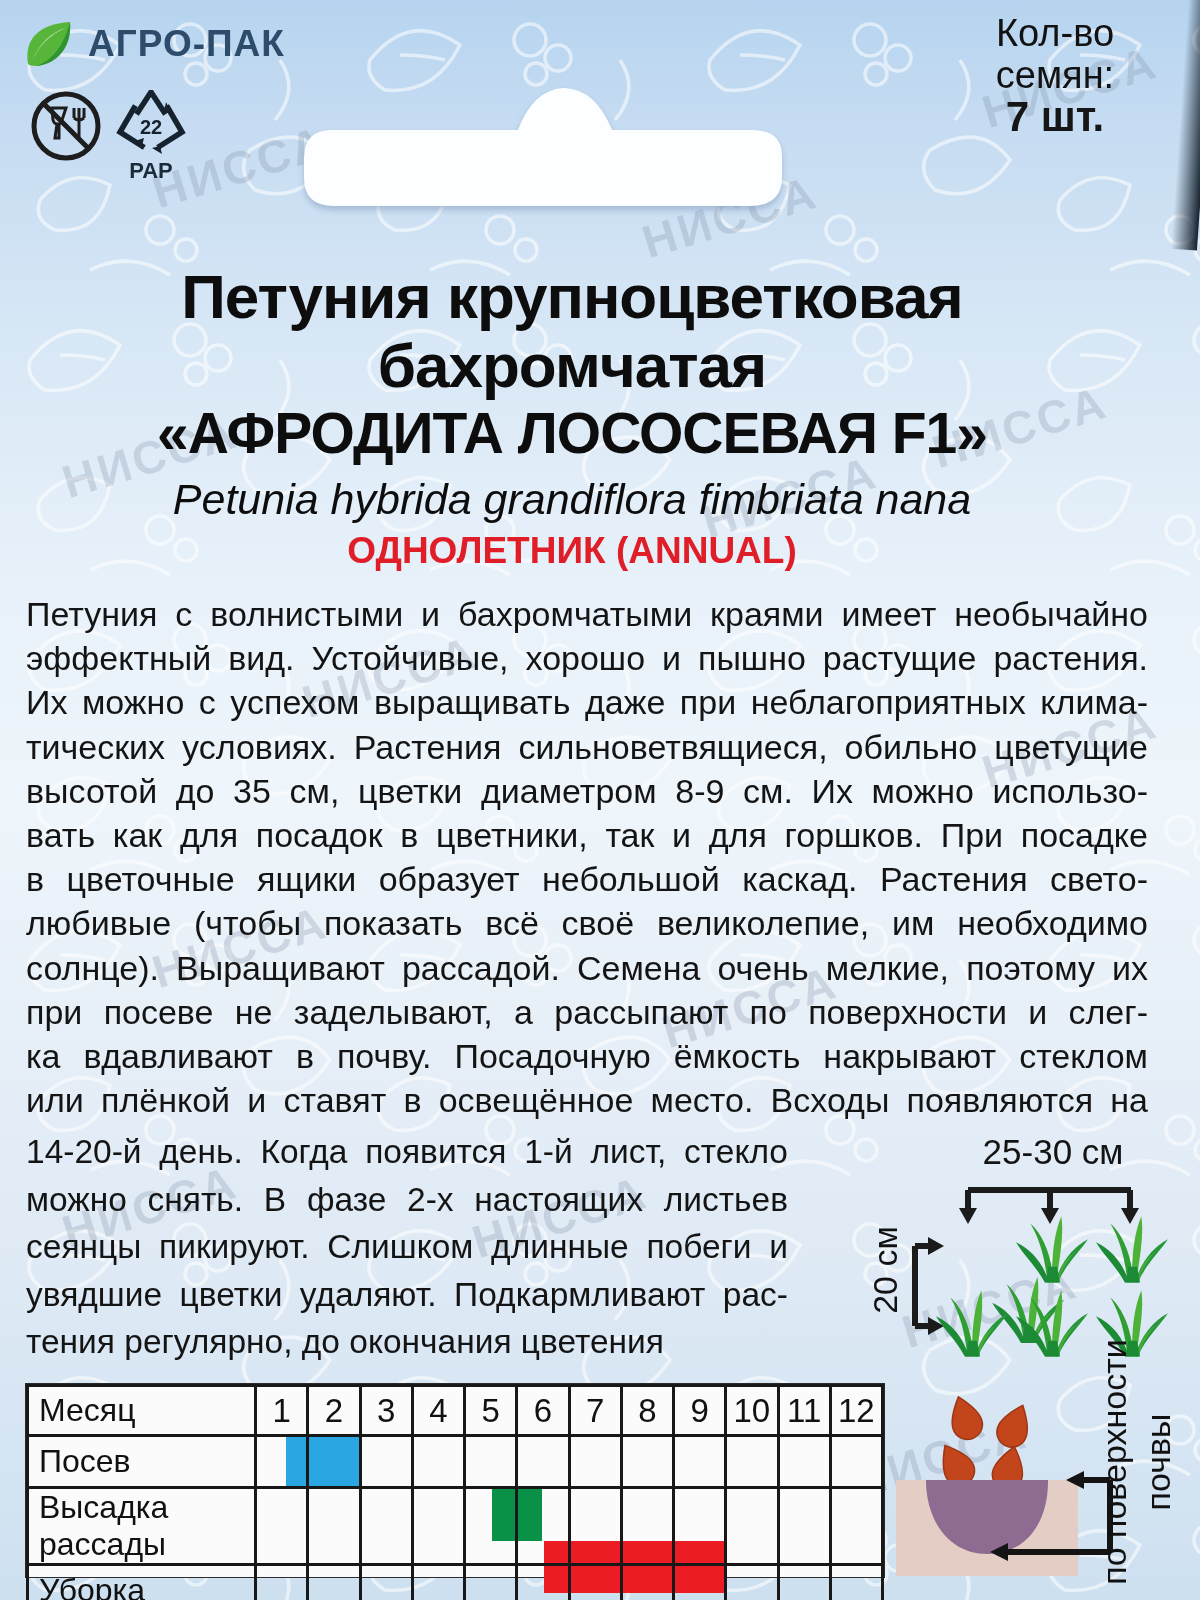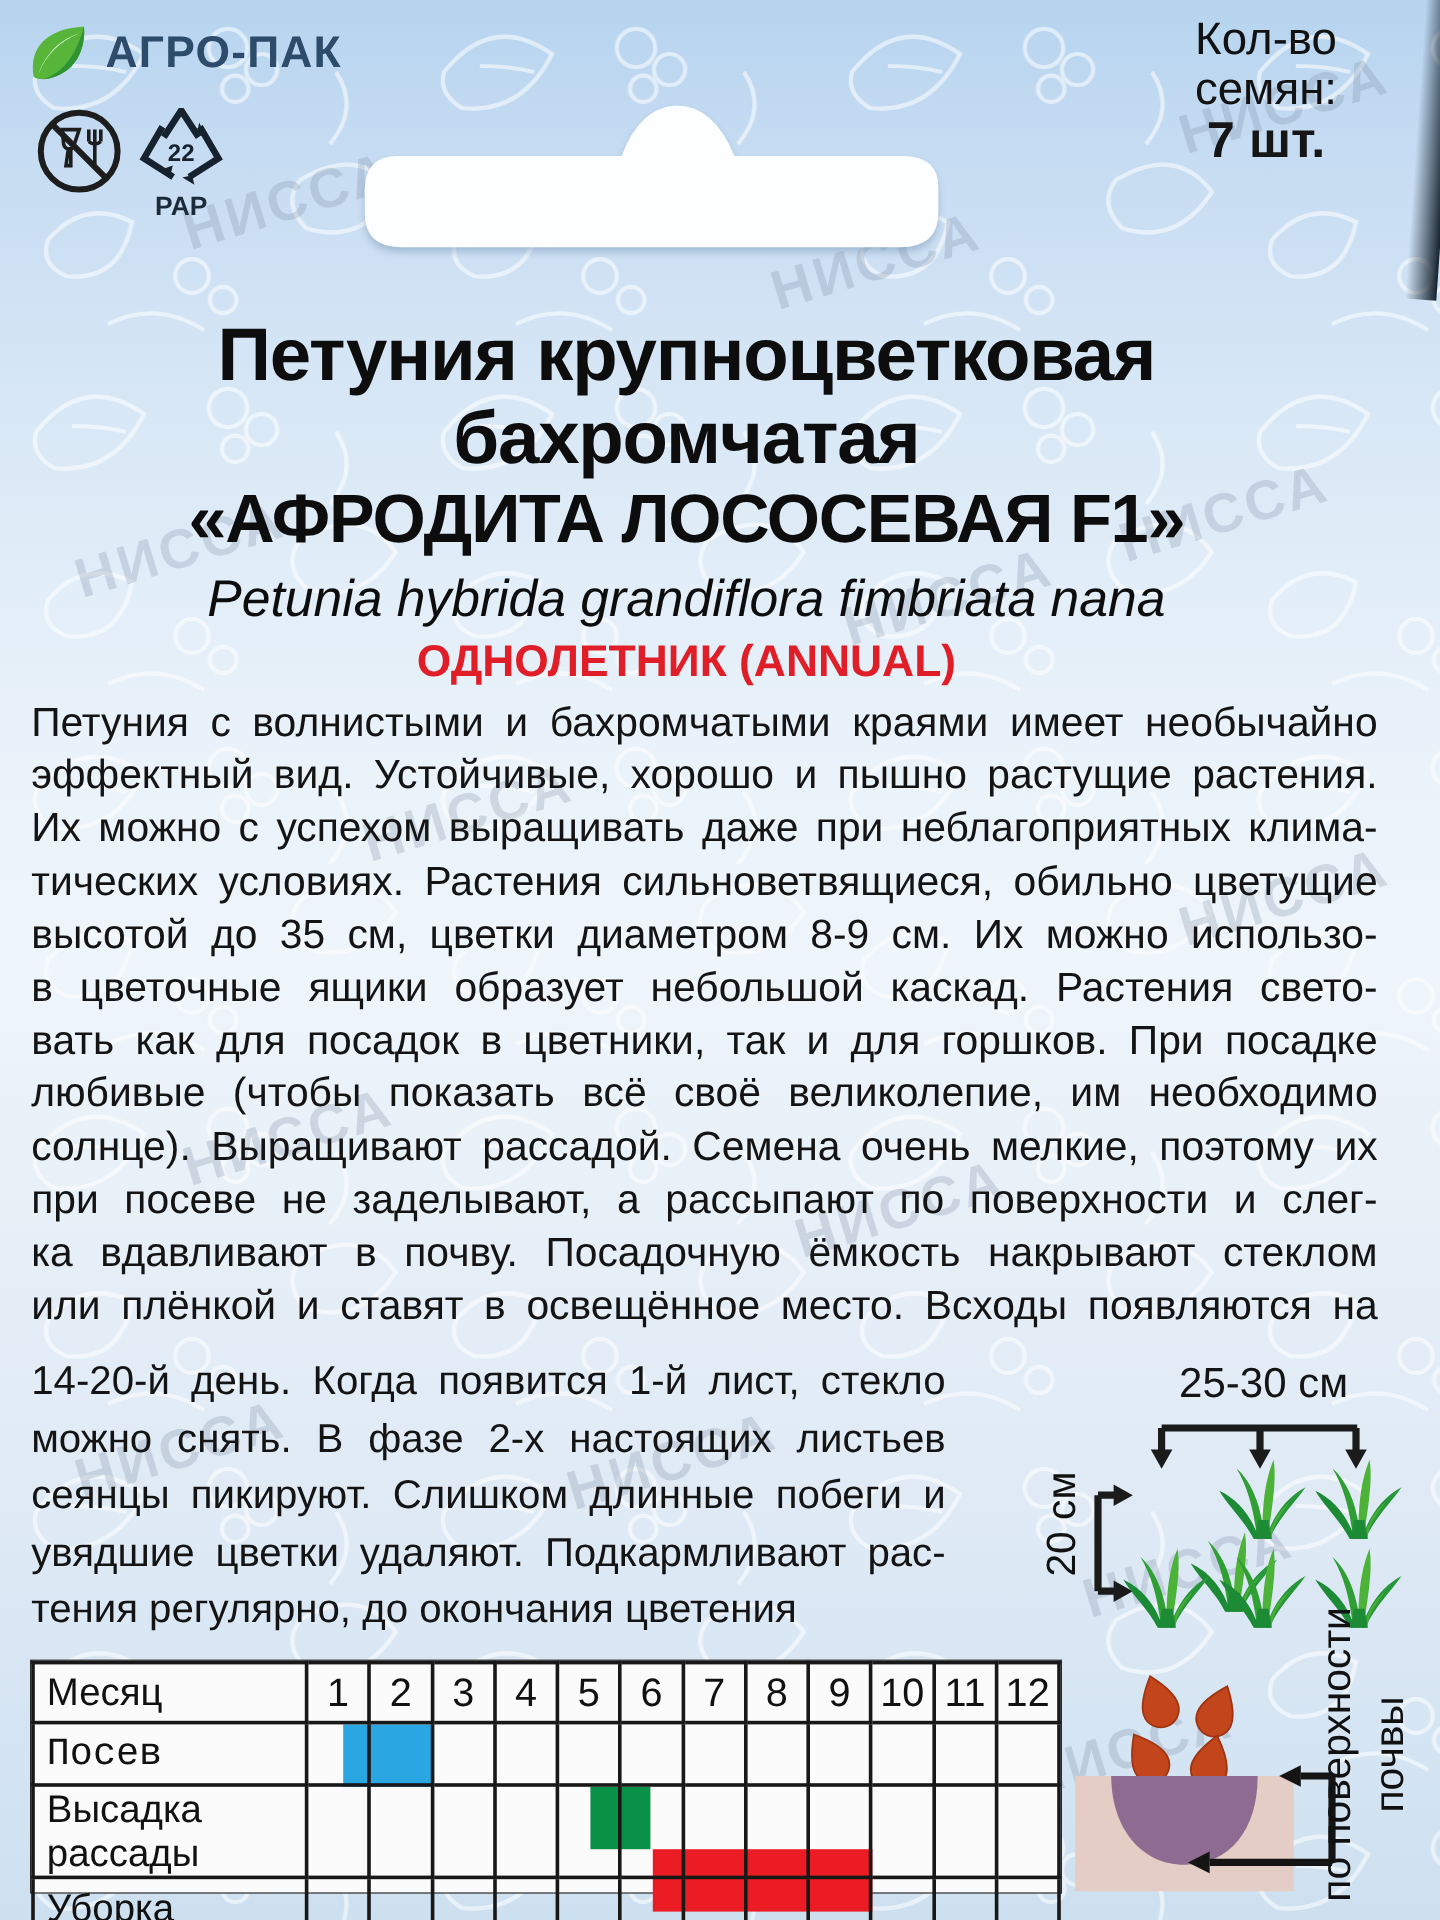--- a/index.html
+++ b/index.html
@@ -21,21 +21,21 @@
   .seed-count .val{font-size:42px;font-weight:bold;}
   .edge-shade{position:absolute;right:-6px;top:-10px;width:26px;height:260px;background:linear-gradient(90deg,rgba(10,15,20,0),#15222e);transform:rotate(4deg);z-index:2;}
   
   .title-block{position:absolute;left:0;top:262px;width:1144px;text-align:center;z-index:3;color:#0d0d0d;}
   .t-main{font-size:62px;font-weight:bold;line-height:69px;letter-spacing:-1px;}
   .t-cult{font-size:57px;font-weight:bold;line-height:66px;letter-spacing:-1px;}
   .t-latin{font-size:43px;font-style:italic;line-height:50px;margin-top:8px;}
   .t-annual{font-size:37px;font-weight:bold;margin-top:6px;}
   
   .desc{position:absolute;z-index:3;color:#141414;}
-  .desc-wide{left:26px;top:580px;width:1122px;font-size:34px;line-height:44.2px;}
+  .desc-wide{left:26px;top:592px;width:1122px;font-size:34px;line-height:44.2px;}
   .desc-narrow{left:26px;top:1128px;width:762px;font-size:33.5px;line-height:47.6px;}
   .dline{text-align:justify;text-align-last:justify;white-space:normal;}
   .dline.last-line{text-align-last:left;}
   
   .spacing-diagram{position:absolute;left:858px;top:1128px;z-index:3;}
   .rot-label{position:absolute;z-index:4;font-size:34px;color:#111;transform-origin:top left;transform:rotate(-90deg);text-align:center;}
   .lbl-20{left:866px;top:1330px;width:120px;}
   .lbl-soil{left:1092px;top:1608px;width:292px;line-height:44px;}
   .sow-diagram{position:absolute;left:888px;top:1388px;z-index:3;}
   
@@ -146,22 +146,22 @@
     <div class="t-latin">Petunia hybrida grandiflora fimbriata nana</div>
     <div class="t-annual" id="annual-line" style="color: rgb(224, 30, 40);">ОДНОЛЕТНИК (ANNUAL)</div>
   </div>
 
   <div class="desc desc-wide" id="desc-wide">
       <div class="dline">Петуния с волнистыми и бахромчатыми краями имеет необычайно</div>
       <div class="dline">эффектный вид. Устойчивые, хорошо и пышно растущие растения.</div>
       <div class="dline">Их можно с успехом выращивать даже при неблагоприятных клима-</div>
       <div class="dline">тических условиях. Растения сильноветвящиеся, обильно цветущие</div>
       <div class="dline">высотой до 35 см, цветки диаметром 8-9 см. Их можно использо-</div>
+      <div class="dline">вать как для посадок в цветники, так и для горшков. При посадке</div>
       <div class="dline">в цветочные ящики образует небольшой каскад. Растения свето-</div>
-      <div class="dline">вать как для посадок в цветники, так и для горшков. При посадке</div>
       <div class="dline">любивые (чтобы показать всё своё великолепие, им необходимо</div>
       <div class="dline">солнце). Выращивают рассадой. Семена очень мелкие, поэтому их</div>
       <div class="dline">при посеве не заделывают, а рассыпают по поверхности и слег-</div>
       <div class="dline">ка вдавливают в почву. Посадочную ёмкость накрывают стеклом</div>
       <div class="dline">или плёнкой и ставят в освещённое место. Всходы появляются на</div>
     </div>
   <div class="desc desc-narrow" id="desc-narrow">
       <div class="dline">14-20-й день. Когда появится 1-й лист, стекло</div>
       <div class="dline">можно снять. В фазе 2-х настоящих листьев</div>
       <div class="dline">сеянцы пикируют. Слишком длинные побеги и</div>
@@ -256,21 +256,21 @@
             <td>4</td>
             <td>5</td>
             <td>6</td>
             <td>7</td>
             <td>8</td>
             <td>9</td>
             <td>10</td>
             <td>11</td>
             <td>12</td>
           </tr>
-        <tr id="cal-row-0" style="height:52px;font-family:Liberation Mono, monospace;">
+        <tr id="cal-row-0" style="height:52px;">
           <td class="rowlab">Посев</td>
         <td></td>
             <td></td>
             <td></td>
             <td></td>
             <td></td>
             <td></td>
             <td></td>
             <td></td>
             <td></td>

